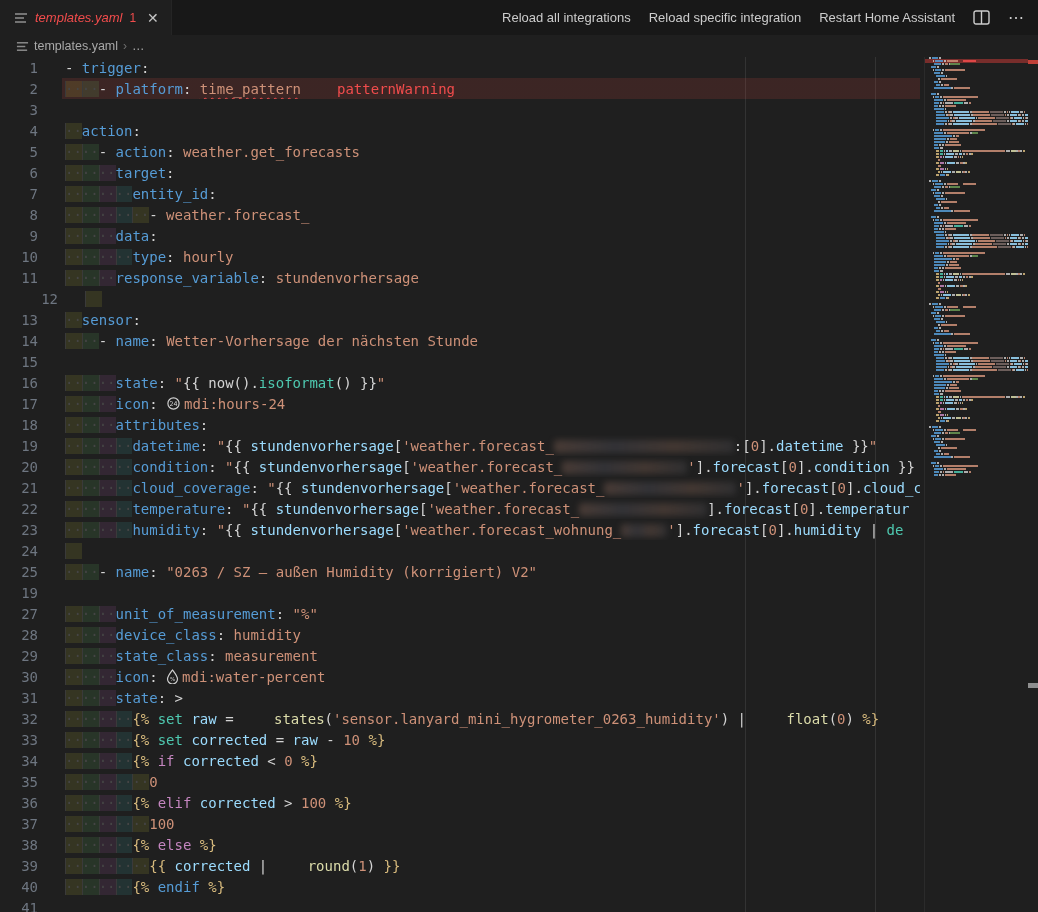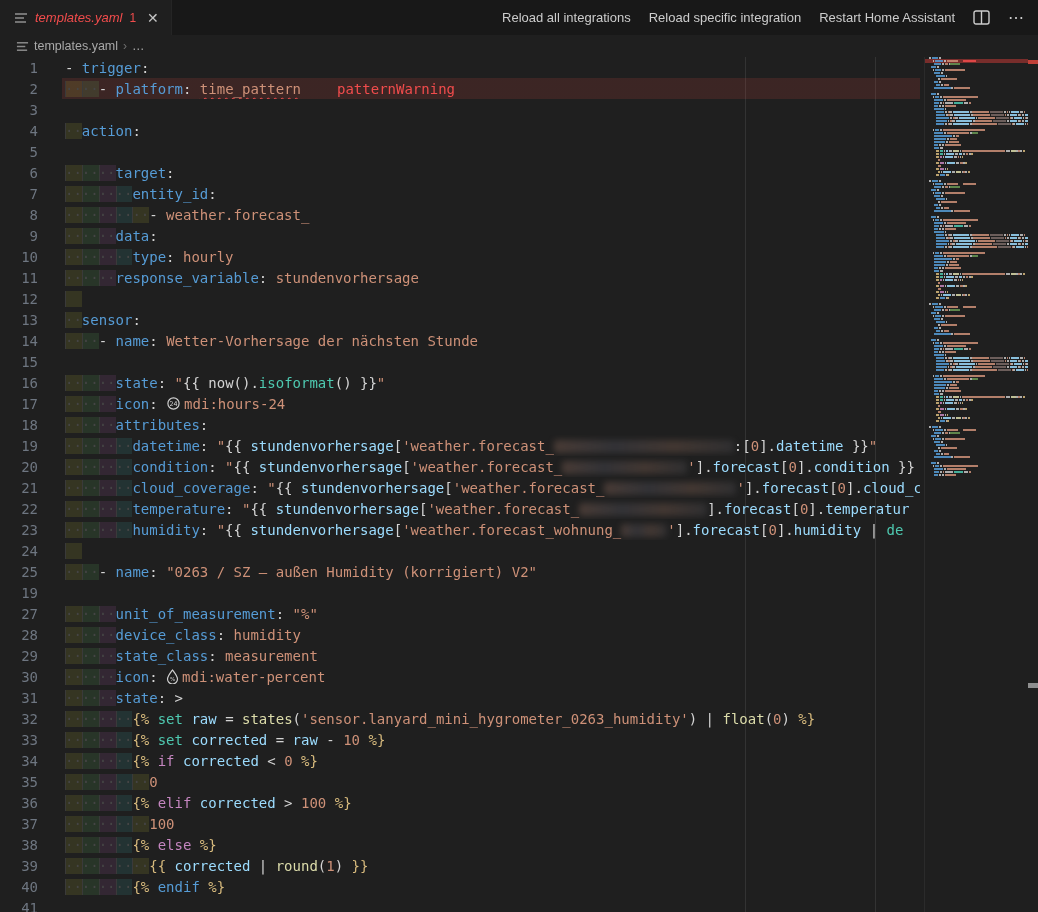--- a/index.html
+++ b/index.html
@@ -42,21 +42,21 @@
   .r2 { background-color:rgba(255,127,255,0.09); }
   .r3 { background-color:rgba(79,236,236,0.10); }
   .sg-pn  { color:#d4d4d4; }
   .sg-key { color:#569cd6; }
   .sg-val { color:#ce9178; }
   .sg-num { color:#ce9178; }
   .sg-cmt { color:#6a9955; }
   .sg-var { color:#9cdcfe; }
   .sg-teal{ color:#4ec9b0; }
   .sg-pink{ color:#c586c0; }
-  .sg-fn  { color:#dcdcaa; }
+  .sg-fn  { color:#dcdcaa;margin-left:32px; }
   .sg-yb  { color:#d7ba7d; }
   .sg-err { color:#f14c4c; }
   .sq { text-decoration:underline wavy #f14c4c 1px; text-underline-offset:3px; }
   .gapseg { display:inline-block; }
   .redact { display:inline-block; height:13px; vertical-align:middle; border-radius:3px;
             background:linear-gradient(90deg, rgba(170,125,105,0.30), rgba(130,130,150,0.20),
                        rgba(170,125,105,0.26), rgba(120,120,130,0.18));
             filter:blur(3px); }
   .mdiicon { display:inline-flex; vertical-align:-2px; margin-right:3px; }
 
@@ -121,28 +121,28 @@
   <div class="editor">
     <div class="rulers" id="rulers">
         <div class="vr" style="left: 745px;"></div>
         <div class="vr" style="left: 875px;"></div>
       </div>
     <div id="lines">
         <div class="line" style="top: 0px;"><span class="lnum">1</span><span class="lcode"><span class="sg-pn">- </span><span class="sg-key">trigger</span><span class="sg-pn">:</span></span></div>
         <div class="line line-err" style="top: 21px;"><span class="lnum">2</span><span class="lcode"><span class="ichunk r0">··</span><span class="ichunk r1">··</span><span class="sg-pn">- </span><span class="sg-key">platform</span><span class="sg-pn">: </span><span class="sg-val sq">time_pattern</span><span class="gapseg" style="width: 36px;"></span><span class="sg-err">patternWarning</span></span></div>
         <div class="line" style="top: 42px;"><span class="lnum">3</span></div>
         <div class="line" style="top: 63px;"><span class="lnum">4</span><span class="lcode"><span class="ichunk r0">··</span><span class="sg-key">action</span><span class="sg-pn">:</span></span></div>
-        <div class="line" style="top: 84px;"><span class="lnum">5</span></div>
+        <div class="line" style="top: 84px;"><span class="lnum">5</span><span class="lcode"><span class="ichunk r0">··</span><span class="ichunk r1">··</span><span class="sg-pn">- </span><span class="sg-key">action</span><span class="sg-pn">: </span><span class="sg-val">weather.get_forecasts</span></span></div>
         <div class="line" style="top: 105px;"><span class="lnum">6</span><span class="lcode"><span class="ichunk r0">··</span><span class="ichunk r1">··</span><span class="ichunk r2">··</span><span class="sg-key">target</span><span class="sg-pn">:</span></span></div>
         <div class="line" style="top: 126px;"><span class="lnum">7</span><span class="lcode"><span class="ichunk r0">··</span><span class="ichunk r1">··</span><span class="ichunk r2">··</span><span class="ichunk r3">··</span><span class="sg-key">entity_id</span><span class="sg-pn">:</span></span></div>
         <div class="line" style="top: 147px;"><span class="lnum">8</span><span class="lcode"><span class="ichunk r0">··</span><span class="ichunk r1">··</span><span class="ichunk r2">··</span><span class="ichunk r3">··</span><span class="ichunk r0">··</span><span class="sg-pn">- </span><span class="sg-val">weather.forecast_</span></span></div>
         <div class="line" style="top: 168px;"><span class="lnum">9</span><span class="lcode"><span class="ichunk r0">··</span><span class="ichunk r1">··</span><span class="ichunk r2">··</span><span class="sg-key">data</span><span class="sg-pn">:</span></span></div>
         <div class="line" style="top: 189px;"><span class="lnum">10</span><span class="lcode"><span class="ichunk r0">··</span><span class="ichunk r1">··</span><span class="ichunk r2">··</span><span class="ichunk r3">··</span><span class="sg-key">type</span><span class="sg-pn">: </span><span class="sg-val">hourly</span></span></div>
         <div class="line" style="top: 210px;"><span class="lnum">11</span><span class="lcode"><span class="ichunk r0">··</span><span class="ichunk r1">··</span><span class="ichunk r2">··</span><span class="sg-key">response_variable</span><span class="sg-pn">: </span><span class="sg-val">stundenvorhersage</span></span></div>
-        <div class="line" style="top: 231px;"><span class="lnum">12</span><span class="lcode"><span class="ichunk r0">&nbsp;&nbsp;</span></span></div>
+        <div class="line" style="top: 231px; padding-left: 20px;"><span class="lnum">12</span><span class="lcode"><span class="ichunk r0">&nbsp;&nbsp;</span></span></div>
         <div class="line" style="top: 252px;"><span class="lnum">13</span><span class="lcode"><span class="ichunk r0">··</span><span class="sg-key">sensor</span><span class="sg-pn">:</span></span></div>
         <div class="line" style="top: 273px;"><span class="lnum">14</span><span class="lcode"><span class="ichunk r0">··</span><span class="ichunk r1">··</span><span class="sg-pn">- </span><span class="sg-key">name</span><span class="sg-pn">: </span><span class="sg-val">Wetter-Vorhersage der nächsten Stunde</span></span></div>
         <div class="line" style="top: 294px;"><span class="lnum">15</span></div>
         <div class="line" style="top: 315px;"><span class="lnum">16</span><span class="lcode"><span class="ichunk r0">··</span><span class="ichunk r1">··</span><span class="ichunk r2">··</span><span class="sg-key">state</span><span class="sg-pn">: </span><span class="sg-val">"</span><span class="sg-pn">{{ now().</span><span class="sg-teal">isoformat</span><span class="sg-pn">() }}</span><span class="sg-val">"</span></span></div>
         <div class="line" style="top: 336px;"><span class="lnum">17</span><span class="lcode"><span class="ichunk r0">··</span><span class="ichunk r1">··</span><span class="ichunk r2">··</span><span class="sg-key">icon</span><span class="sg-pn">: </span><svg class="mdiicon" width="15" height="15" viewBox="0 0 15 15">
               <circle cx="7.5" cy="7.5" r="5.6" fill="none" stroke="#cfcfcf" stroke-width="1.2"></circle>
               <text x="7.5" y="10" font-size="6.4" fill="#cfcfcf" text-anchor="middle" font-family="DejaVu Sans, sans-serif">24</text>
             </svg><span class="sg-val">mdi:hours-24</span></span></div>
         <div class="line" style="top: 357px;"><span class="lnum">18</span><span class="lcode"><span class="ichunk r0">··</span><span class="ichunk r1">··</span><span class="ichunk r2">··</span><span class="sg-key">attributes</span><span class="sg-pn">:</span></span></div>
         <div class="line" style="top: 378px;"><span class="lnum">19</span><span class="lcode"><span class="ichunk r0">··</span><span class="ichunk r1">··</span><span class="ichunk r2">··</span><span class="ichunk r3">··</span><span class="sg-key">datetime</span><span class="sg-pn">: </span><span class="sg-val">"</span><span class="sg-pn">{{ </span><span class="sg-var">stundenvorhersage</span><span class="sg-pn">[</span><span class="sg-val">'weather.forecast_</span><span class="redact" style="width: 180px;"></span><span class="sg-pn">:[</span><span class="sg-num">0</span><span class="sg-pn">].</span><span class="sg-var">datetime</span><span class="sg-pn"> }}</span><span class="sg-val">"</span></span></div>

